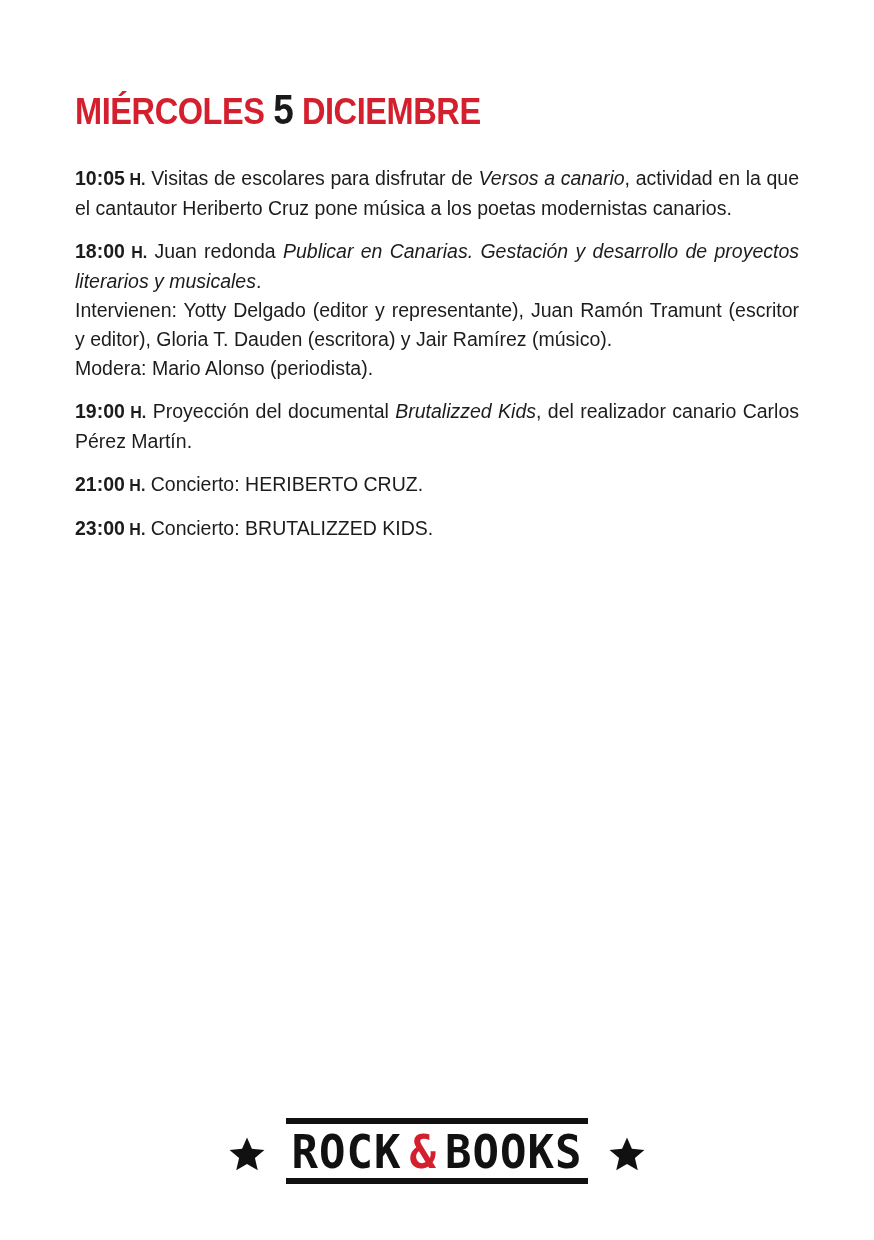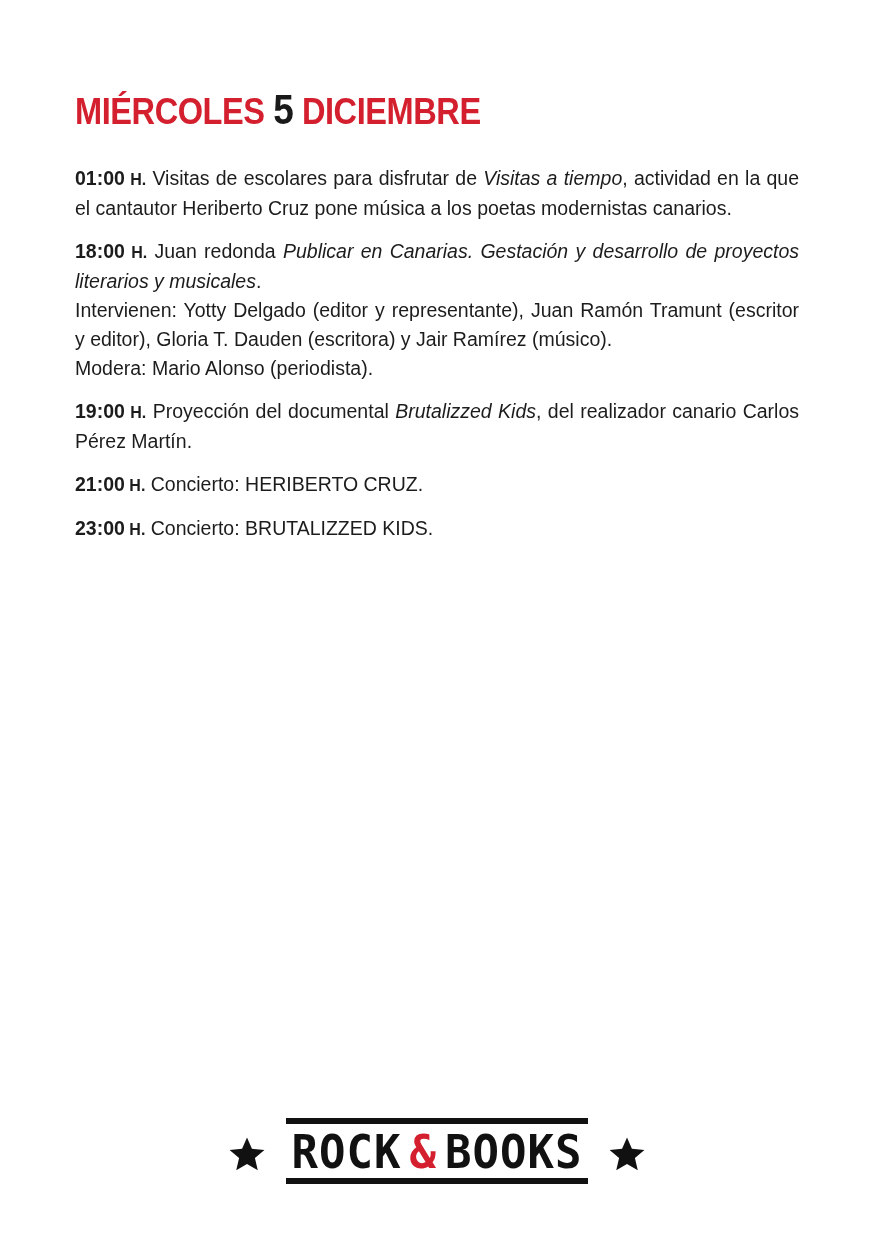--- a/index.html
+++ b/index.html
@@ -45,21 +45,21 @@
 <body>
 
 <div class="title">
   <span>MIÉRCOLES</span>
   <span class="day-num">5</span>
   <span>DICIEMBRE</span>
 </div>
 
 <div class="program" id="program">
     <div class="entry">
-      <span class="line"><span class="time"><span>01:00</span><span class="h"> H.</span></span><span> Visitas de escolares para disfrutar de </span><i>Visitas a tiempo</i><span>, actividad en la que el cantautor </span><b>Heriberto Cruz</b><span> pone música a los poetas modernistas canarios.</span></span>
+      <span class="line"><span class="time"><span>10:05</span><span class="h"> H.</span></span><span> Visitas de escolares para disfrutar de </span><i>Versos a canario</i><span>, actividad en la que el cantautor </span><b>Heriberto Cruz</b><span> pone música a los poetas modernistas canarios.</span></span>
     </div>
     <div class="entry">
       <span class="line"><span class="time"><span>18:00</span><span class="h"> H.</span></span><span> Juan redonda </span><i>Publicar en Canarias. Gestación y desarrollo de proyectos literarios y musicales</i><span>.</span></span>
       <span class="line"><span>Intervienen: </span><b>Yotty Delgado</b><span> (editor y representante), </span><b>Juan Ramón Tramunt</b><span> (escritor y editor), </span><b>Gloria T. Dauden</b><span> (escritora) y </span><b>Jair Ramírez</b><span> (músico).</span></span>
       <span class="line"><span>Modera: </span><b>Mario Alonso</b><span> (periodista).</span></span>
     </div>
     <div class="entry">
       <span class="line"><span class="time"><span>19:00</span><span class="h"> H.</span></span><span> Proyección del documental </span><i>Brutalizzed Kids</i><span>, del realizador canario </span><b>Carlos Pérez Martín</b><span>.</span></span>
     </div>
     <div class="entry">

